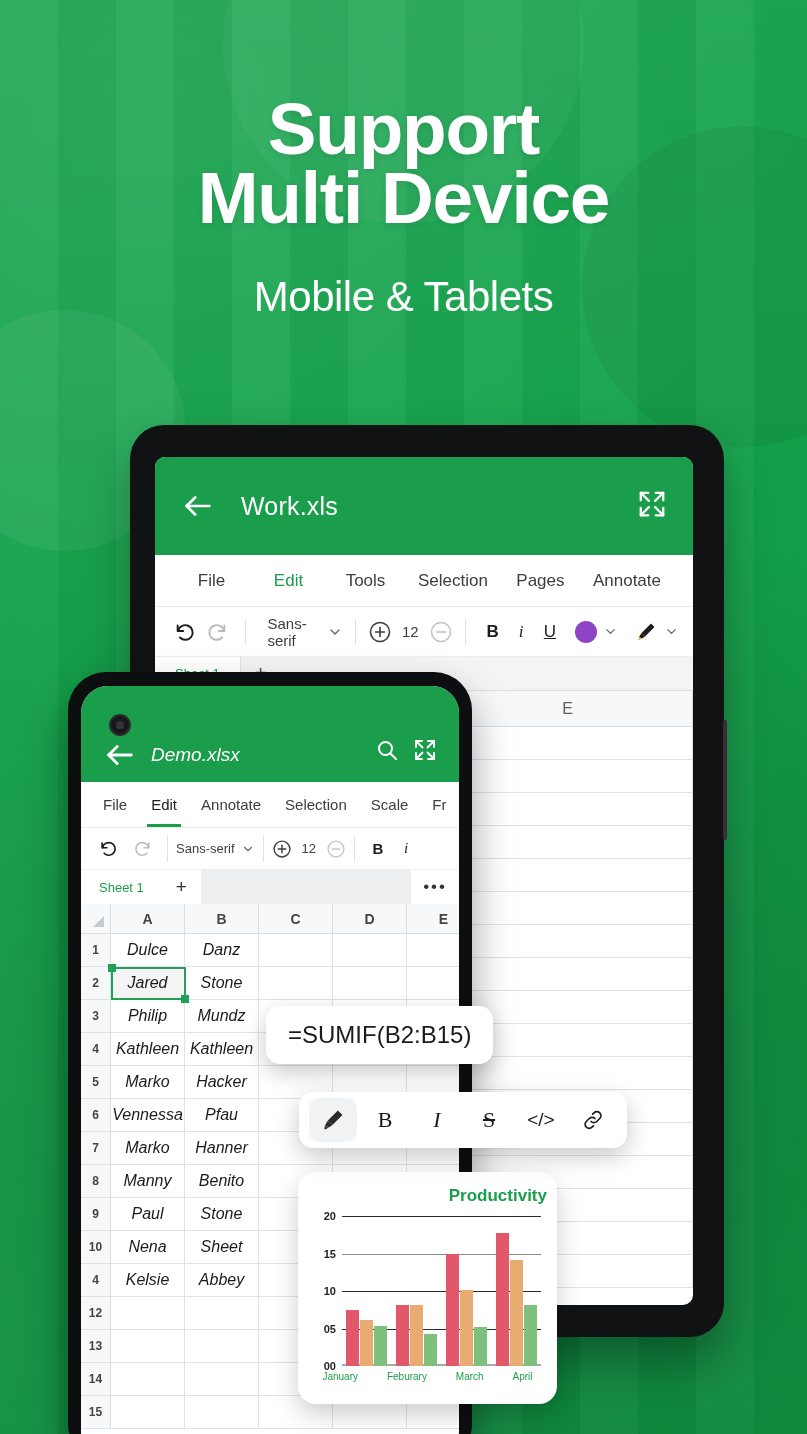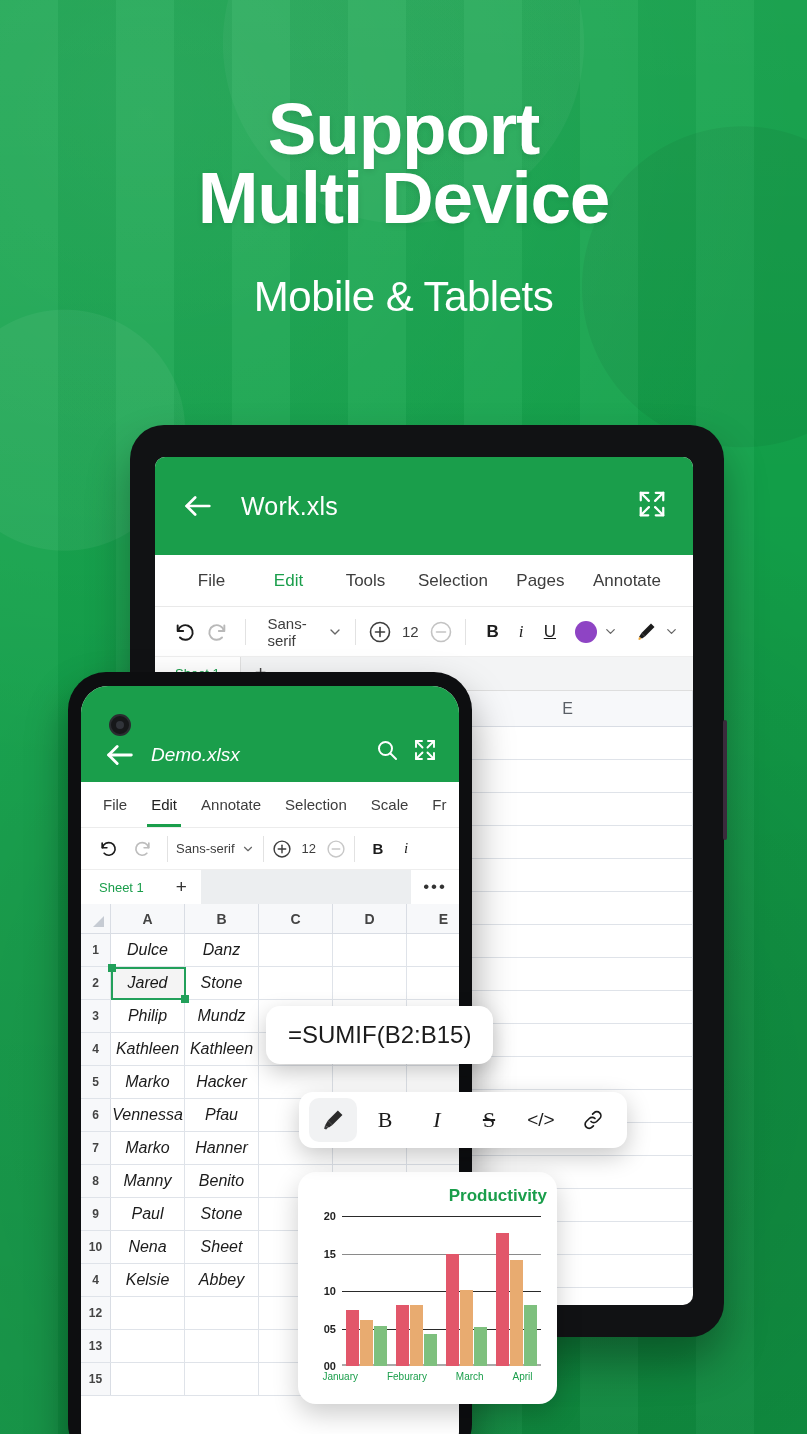--- a/index.html
+++ b/index.html
@@ -704,20 +704,32 @@
             </span>
             <span class="gcell" style="width:74px;flex:0 0 74px">
               <span class="pcell-val"></span>
             </span>
             <span class="gcell" style="width:74px;flex:0 0 74px"></span>
             <span class="gcell" style="width:74px;flex:0 0 74px"></span>
             <span class="gcell" style="width:74px;flex:0 0 74px"></span>
           </div>
           <div class="grow" style="height: 33px;">
             <span class="rowhead">13</span>
+            <span class="gcell" style="width:74px;flex:0 0 74px">
+              <span class="pcell-val"></span>
+            </span>
+            <span class="gcell" style="width:74px;flex:0 0 74px">
+              <span class="pcell-val"></span>
+            </span>
+            <span class="gcell" style="width:74px;flex:0 0 74px"></span>
+            <span class="gcell" style="width:74px;flex:0 0 74px"></span>
+            <span class="gcell" style="width:74px;flex:0 0 74px"></span>
+          </div>
+          <div class="grow" style="height: 33px;">
+            <span class="rowhead">14</span>
             <span class="gcell" style="width:74px;flex:0 0 74px">
               <span class="pcell-val"></span>
             </span>
             <span class="gcell" style="width:74px;flex:0 0 74px">
               <span class="pcell-val"></span>
             </span>
             <span class="gcell" style="width:74px;flex:0 0 74px"></span>
             <span class="gcell" style="width:74px;flex:0 0 74px"></span>
             <span class="gcell" style="width:74px;flex:0 0 74px"></span>
           </div>

